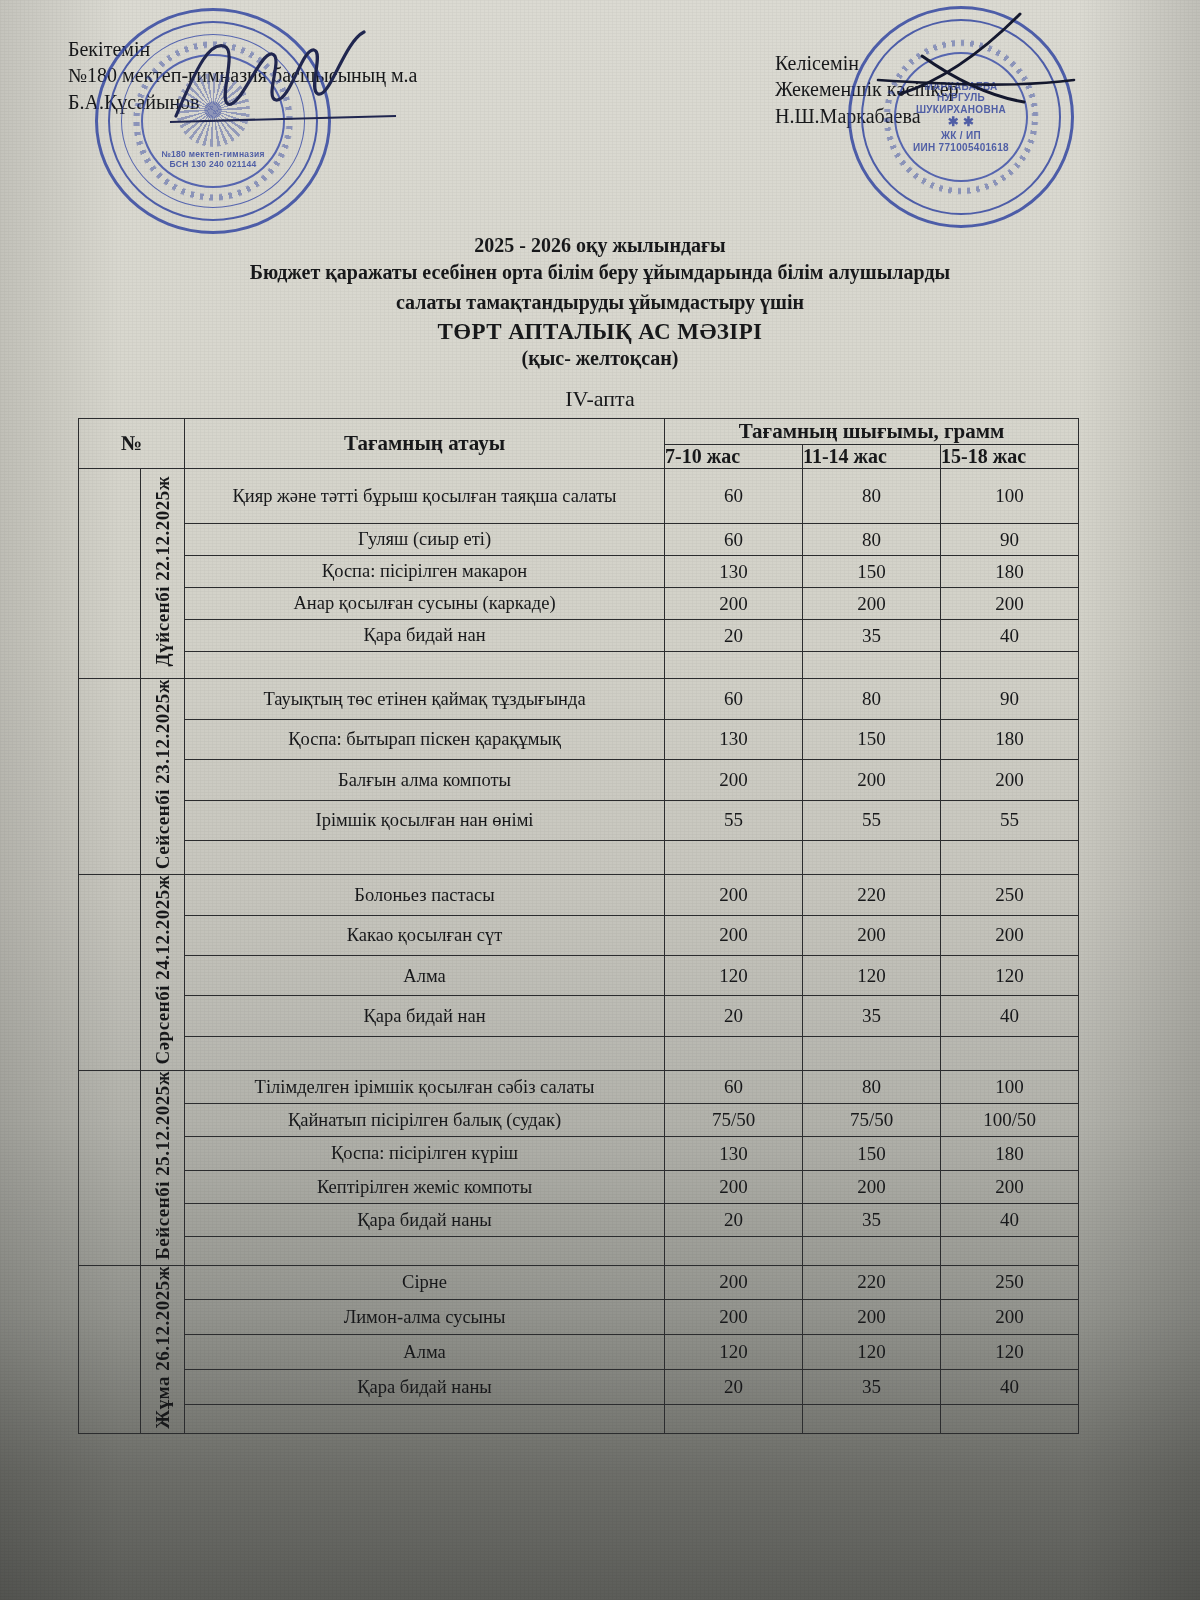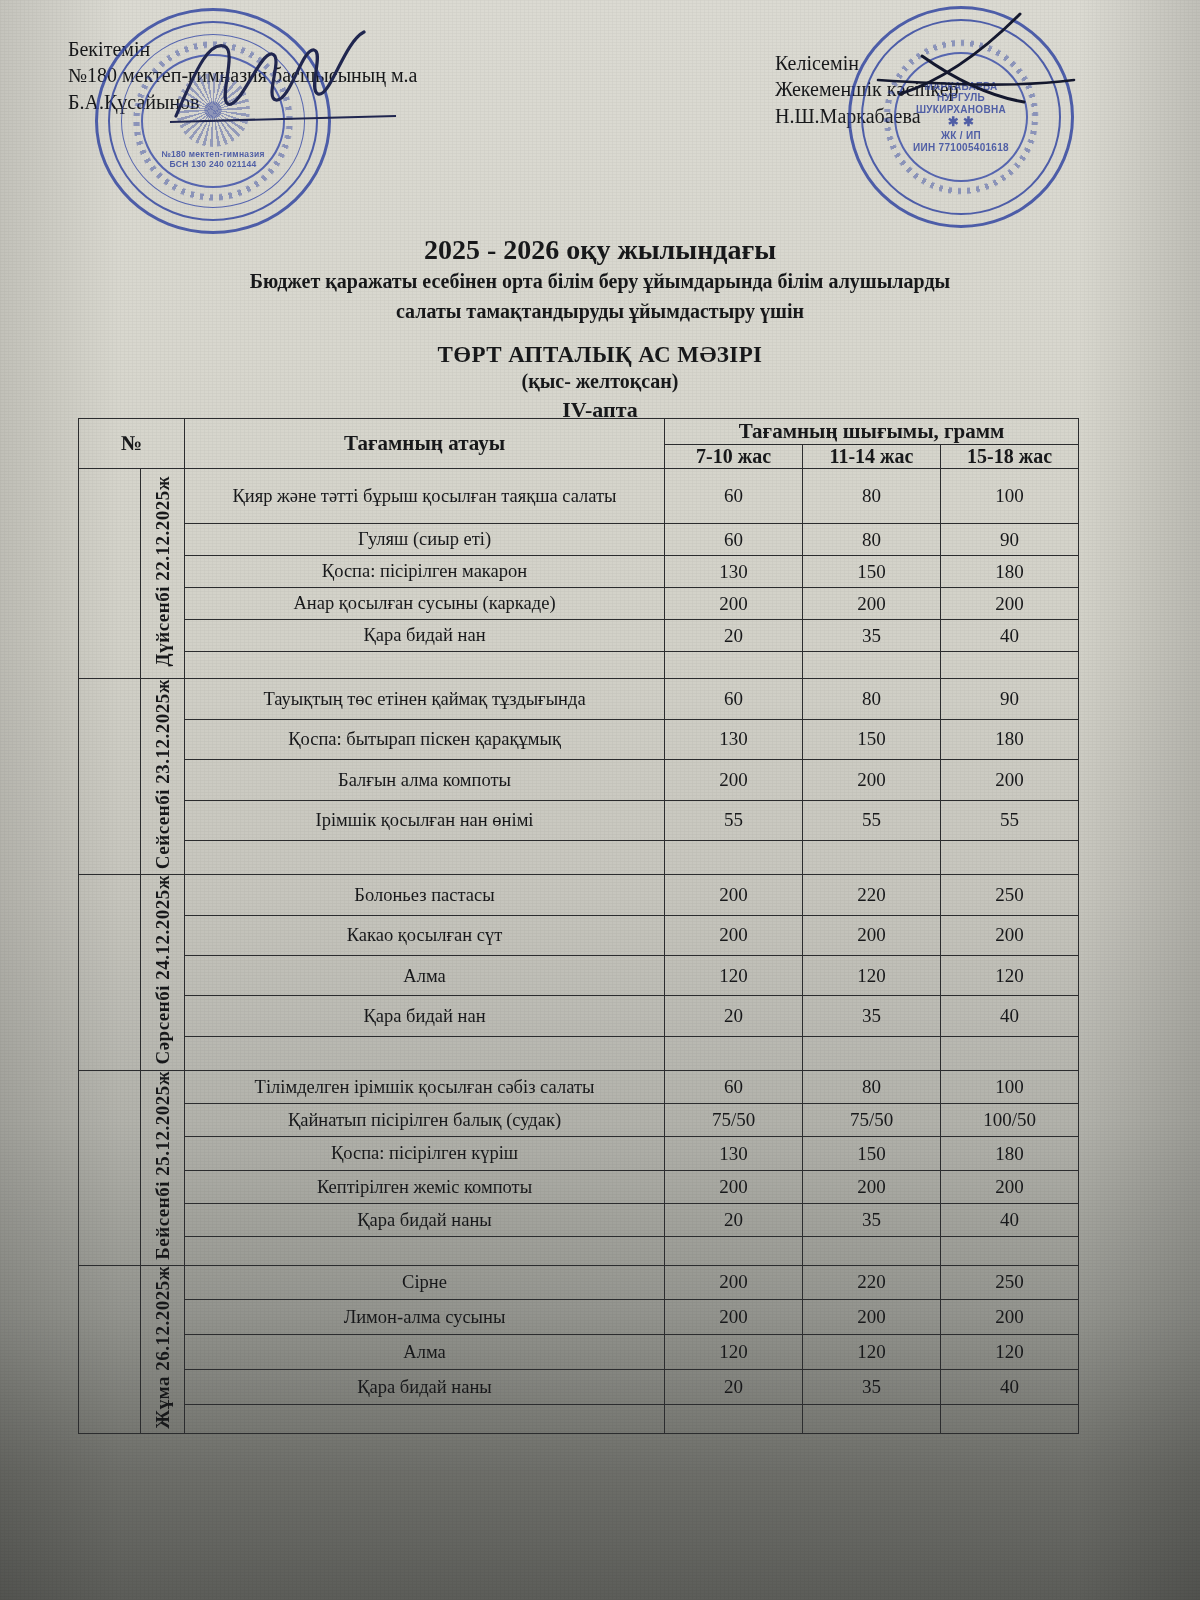--- a/index.html
+++ b/index.html
@@ -110,24 +110,24 @@
   .sig{position:absolute;pointer-events:none;}
   #sig-left{left:168px;top:24px;}
   #sig-right{left:860px;top:10px;}
 
   
   .title-block{
     position:absolute;left:0;right:0;top:234px;
     text-align:center;
   }
   .t-line{font-size:20px;line-height:1.5;font-weight:bold;}
-  .t-year{font-weight:bold;font-size:28px;}
-  .t-big{font-size:23px;font-weight:bold;letter-spacing:.4px;margin-top:16px;}
+  .t-year{font-weight:bold;font-size:20px;}
+  .t-big{font-size:23px;font-weight:bold;letter-spacing:.4px;margin-top:2px;}
   .t-sub{font-size:20px;font-weight:bold;margin-top:2px;}
-  .t-week{font-size:22px;font-weight:bold;margin-top:4px;}
+  .t-week{font-size:22px;font-weight:normal;margin-top:16px;}
 
   
   #menu-table{
     position:absolute;
     left:78px;top:418px;
     width:1000px;
     border-collapse:collapse;
     table-layout:fixed;
     font-size:18.5px;
   }
@@ -141,21 +141,21 @@
   .col-dish{width:480px;}
   .col-age{width:138px;}
 
   th.h-no,th.h-dish,th.h-out{
     text-align:center;
     font-weight:bold;
     font-size:21px;
     padding:6px 4px;
   }
   th.h-age{
-    text-align:center;font-weight:bold;font-size:20px;padding:4px 2px;
+    text-align:left;font-weight:bold;font-size:20px;padding:4px 2px;
   }
   td.dish{
     padding:3px 6px 3px 8px;
     font-size:18.5px;
     line-height:1.2;
     text-align:center;
     vertical-align:middle;
   }
   td.val{
     text-align:center;

